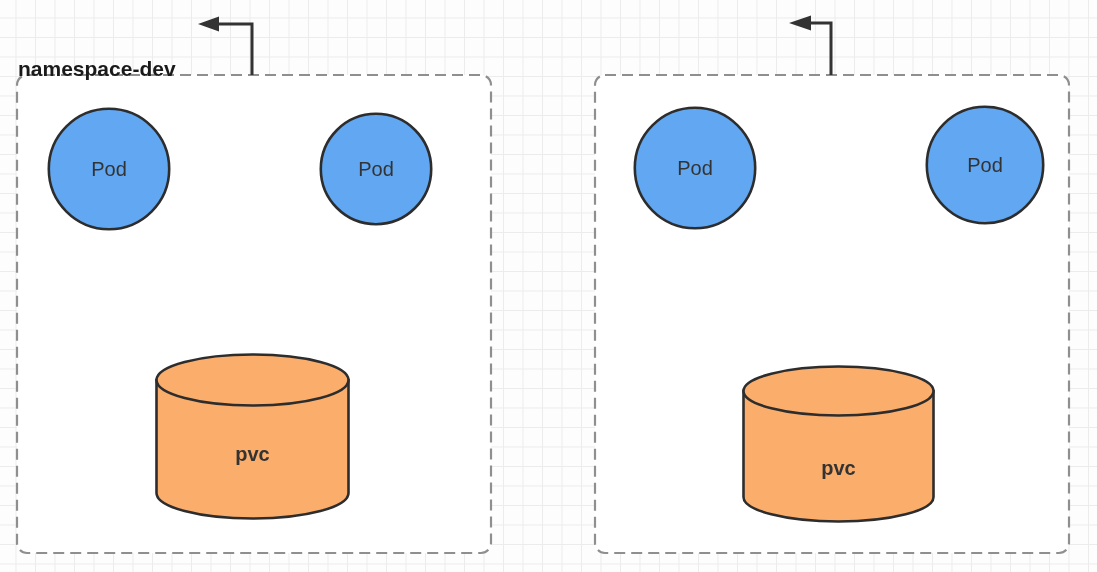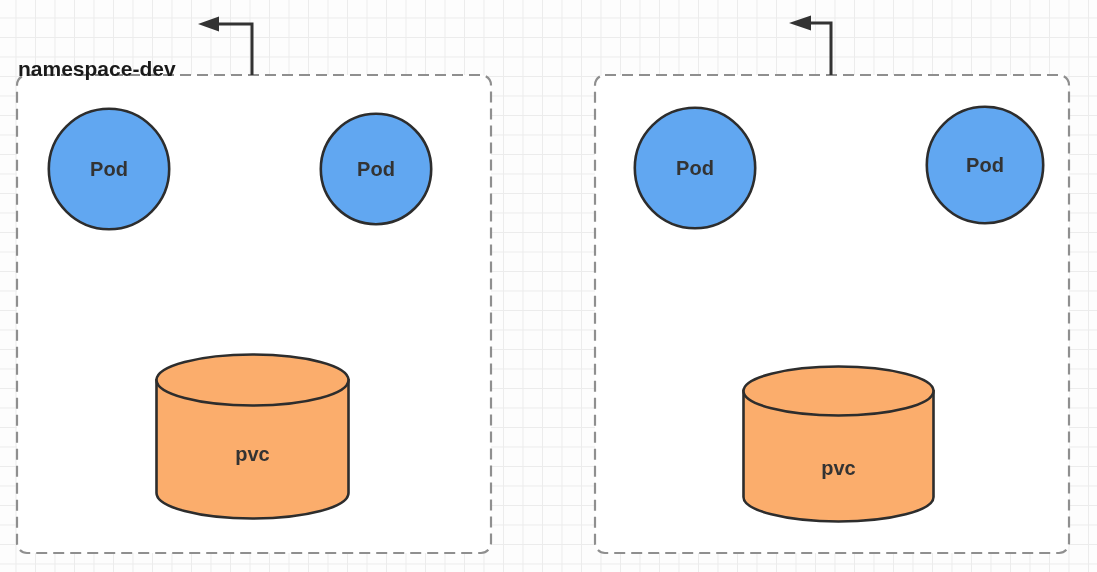--- a/index.html
+++ b/index.html
@@ -48,21 +48,21 @@
   #dev-arrow  { left: 188px; top: 10px; }
   #test-arrow { left: 763px; top: 10px; }
 
   
   .pod { display: flex; align-items: center; justify-content: center; }
   .pod svg { position: absolute; left: 0; top: 0; width: 100%; height: 100%; }
   .pod circle { stroke: #2d2d2d; stroke-width: 2.6; }
   .pod-label {
     position: relative;
     font-size: 20px;
-    font-weight: bold;
+    font-weight: normal;
     color: #333333;
   }
   #dev-pod-1  { left: 47px;  top: 107px; width: 124px; height: 124px; }
   #dev-pod-2  { left: 319px; top: 112px; width: 114px; height: 114px; }
   #test-pod-1 { left: 633px; top: 106px; width: 124px; height: 124px; }
   #test-pod-2 { left: 925px; top: 105px; width: 120px; height: 120px; }
 
   
   .pvc svg { position: absolute; left: 0; top: 0; width: 100%; height: 100%; }
   .pvc path, .pvc ellipse { stroke: #2d2d2d; stroke-width: 2.6; }

